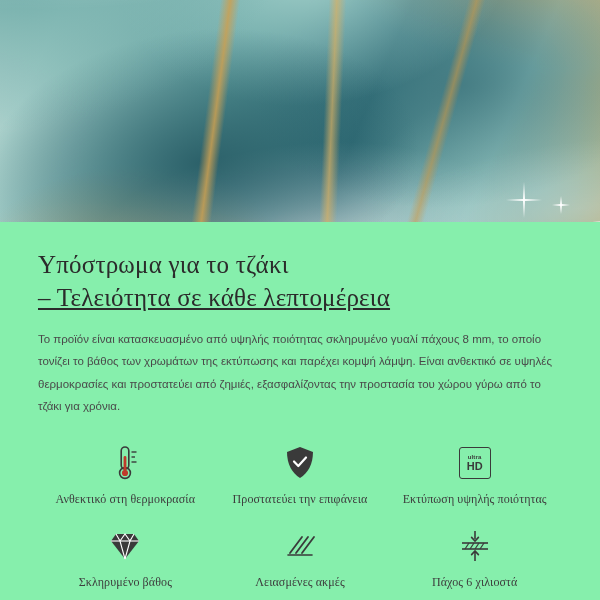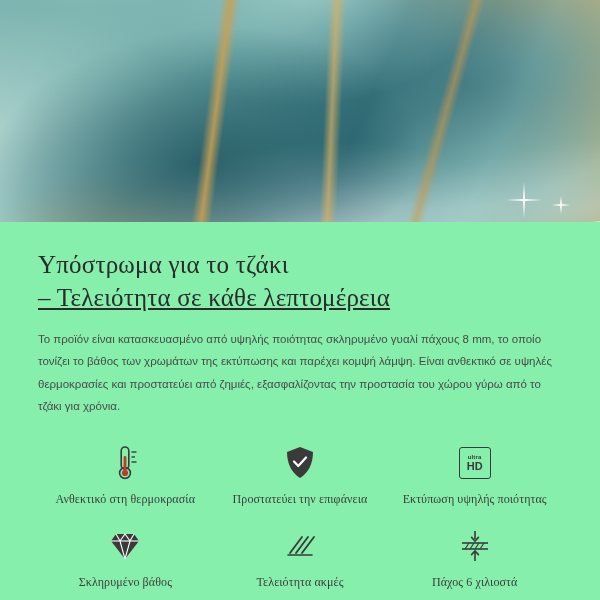--- a/index.html
+++ b/index.html
@@ -282,21 +282,21 @@
 
       <div class="feature">
         <div class="feature-icon">
           <svg width="38" height="34" viewBox="0 0 38 34" aria-hidden="true">
             <line x1="9" y1="24" x2="21" y2="8" stroke="#3a3a3a" stroke-width="1.8" stroke-linecap="round"></line>
             <line x1="15" y1="24" x2="27" y2="8" stroke="#3a3a3a" stroke-width="1.8" stroke-linecap="round"></line>
             <line x1="21" y1="24" x2="33" y2="8" stroke="#3a3a3a" stroke-width="1.8" stroke-linecap="round"></line>
             <line x1="7" y1="26" x2="31" y2="26" stroke="#3a3a3a" stroke-width="1.6" stroke-linecap="round"></line>
           </svg>
         </div>
-        <div class="feature-label">Τελειότητα ακμές</div>
+        <div class="feature-label">Λειασμένες ακμές</div>
       </div>
 
       <div class="feature">
         <div class="feature-icon">
           <svg width="38" height="38" viewBox="0 0 38 38" aria-hidden="true">
             <line x1="19" y1="4" x2="19" y2="12" stroke="#3a3a3a" stroke-width="1.6"></line>
             <path d="M15.6 10.4 L19 14 L22.4 10.4" fill="none" stroke="#3a3a3a" stroke-width="1.6" stroke-linecap="round"></path>
             <line x1="19" y1="34" x2="19" y2="26" stroke="#3a3a3a" stroke-width="1.6"></line>
             <path d="M15.6 27.6 L19 24 L22.4 27.6" fill="none" stroke="#3a3a3a" stroke-width="1.6" stroke-linecap="round"></path>
             <line x1="6" y1="16" x2="32" y2="16" stroke="#3a3a3a" stroke-width="1.6"></line>

